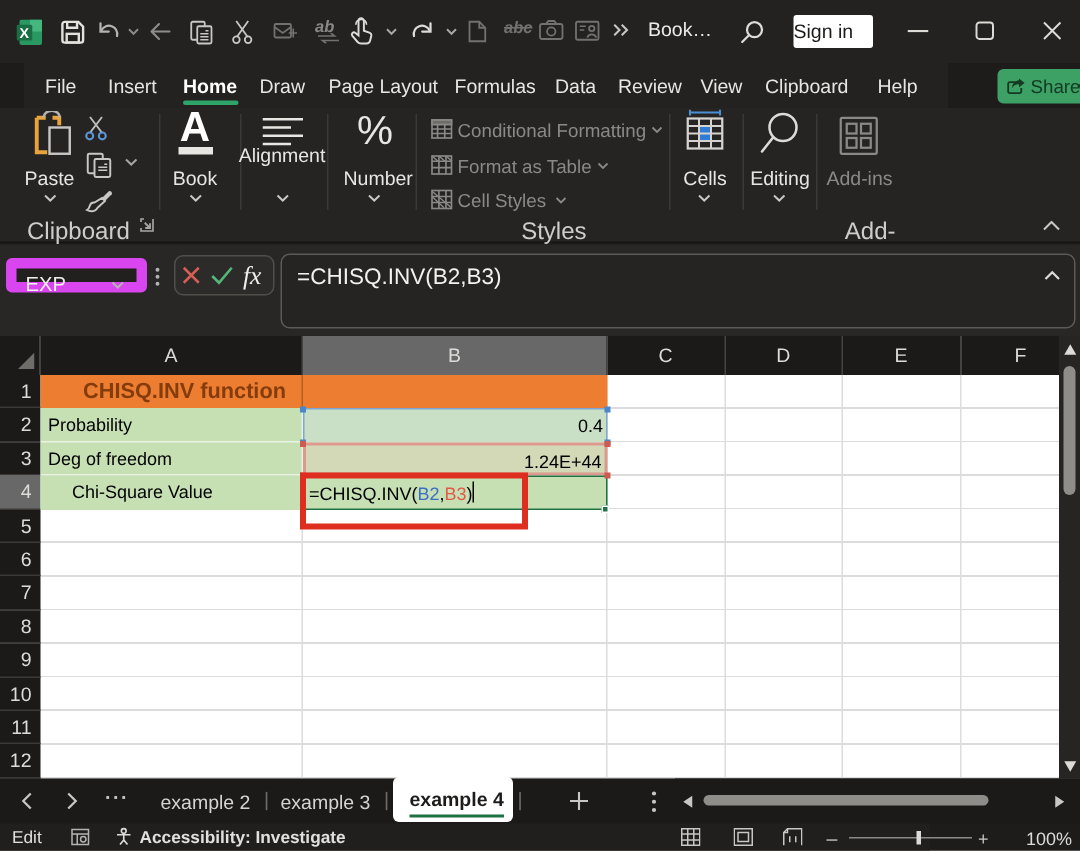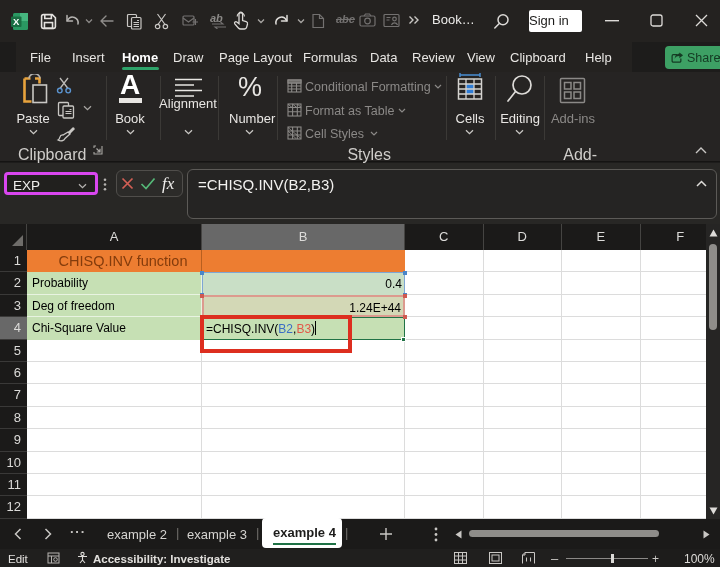--- a/index.html
+++ b/index.html
@@ -15,21 +15,21 @@
 .mi{position:absolute;top:8px}
 .share{position:absolute;left:649px;top:4px;width:64px;height:23px;background:#3da064;border-radius:4px;color:#143a23;font-size:13px;font-weight:bold}
 
 #ribbon{left:0;top:72px;width:720px;height:90px;background:#262423;border-bottom:1px solid #151413}
 .rdiv{position:absolute;top:4px;height:64px;width:1px;background:#3b3936}
 .rlabel{position:absolute;top:74px;font-size:16px;color:#cfcdca;text-align:right}
 .rbtnlabel{position:absolute;font-size:13px;color:#e8e6e3;text-align:center}
 .dimtxt{color:#8b8987}
 
 #fbar{left:0;top:163px;width:720px;height:61px;background:#282725}
-.namebox{position:absolute;left:4px;top:9px;width:94px;height:23px;background:#21201e;border:3px solid #d946ef;border-radius:4px;color:#f0efed;font-size:13.5px;line-height:21px;padding-left:6px}
+.namebox{position:absolute;left:4px;top:9px;width:94px;height:23px;background:#21201e;border:7px solid #d946ef;border-radius:4px;color:#f0efed;font-size:13.5px;line-height:21px;padding-left:6px}
 .fxbox{position:absolute;left:116px;top:7px;width:67px;height:27px;background:#2c2b29;border:1px solid #504e4b;border-radius:6px}
 .finput{position:absolute;left:187px;top:6px;width:530px;height:50px;background:#252423;border:1px solid #5c5a57;border-radius:6px;color:#f2f1ef;font-size:14px}
 
 #grid{left:0;top:224px;width:720px;height:295px;background:#fff}
 .chead{position:absolute;top:0;height:26px;background:#1b1a19;color:#dcdbd9;font-size:13px;text-align:center;line-height:26px;border-right:1px solid #454442}
 .rhead{position:absolute;left:0;width:27px;height:22.4px;background:#1b1a19;color:#dcdbd9;font-size:13px;text-align:right;line-height:22.4px;padding-right:6px;border-bottom:1px solid #3a3938}
 .cell{position:absolute;font-size:12px;color:#000;line-height:22.4px;white-space:nowrap;overflow:hidden}
 
 #tabbar{left:0;top:519px;width:720px;height:30px;background:#1b1a19;color:#d6d4d1;font-size:13px}
 
@@ -347,27 +347,27 @@
 <div class="rhead" style="top:93.2px;background:#686868">4</div>
 <div class="rhead" style="top:115.6px">5</div>
 <div class="rhead" style="top:138px">6</div>
 <div class="rhead" style="top:160.4px">7</div>
 <div class="rhead" style="top:182.8px">8</div>
 <div class="rhead" style="top:205.2px">9</div>
 <div class="rhead" style="top:227.6px">10</div>
 <div class="rhead" style="top:250px">11</div>
 <div class="rhead" style="top:272.4px">12</div>
 
-<div class="cell" style="left:27px;top:26px;width:175px;height:22.4px;background:#ed7d31;border-right:1px solid rgba(120,60,10,.45);font-weight:normal;color:#843c0c;text-align:center;font-size:14.5px;text-indent:18px">CHISQ.INV function</div>
+<div class="cell" style="left:27px;top:26px;width:175px;height:22.4px;background:#ed7d31;border-right:1px solid rgba(120,60,10,.45);font-weight:bold;color:#843c0c;text-align:center;font-size:14.5px;text-indent:18px">CHISQ.INV function</div>
 <div class="cell" style="left:202px;top:26px;width:203px;height:22.4px;background:#ed7d31"></div>
 <div class="cell" style="left:27px;top:48.4px;width:175px;height:22.4px;background:#c6e0b4;border-right:1px solid rgba(255,255,255,.6);border-bottom:1px solid rgba(255,255,255,.6);padding-left:5px">Probability</div>
 <div class="cell" style="left:202px;top:48.4px;width:203px;height:22.4px;background:#c9dfc6;border:1.5px solid #7ea6d4;border-bottom:none;text-align:right;padding-right:2px">0.4</div>
 <div class="cell" style="left:27px;top:70.8px;width:175px;height:22.4px;background:#c6e0b4;border-right:1px solid rgba(255,255,255,.6);border-bottom:1px solid rgba(255,255,255,.6);padding-left:5px">Deg of freedom</div>
 <div class="cell" style="left:202px;top:70.8px;width:203px;height:22.4px;background:#d3d8b6;border:2px solid #dc9a8e;text-align:right;padding-right:2px">1.24E+44</div>
-<div class="cell" style="left:27px;top:93.2px;width:175px;height:22.4px;background:#c6e0b4;border-right:1px solid rgba(255,255,255,.6);padding-left:5px">Chi-Square Value</div>
+<div class="cell" style="left:27px;top:93.2px;width:175px;height:22.4px;background:#c6e0b4;border-right:1px solid rgba(255,255,255,.6);padding-left:21px">Chi-Square Value</div>
 <div class="cell" style="left:202px;top:93.2px;width:203px;height:22.4px;background:#c6e0b4;border-top:1.5px solid #217346;border-right:1.5px solid #217346;border-bottom:1.5px solid #217346;padding-left:4px">=CHISQ.INV(<span style="color:#3b6ec5">B2</span>,<span style="color:#e2594a">B3</span>)<span style="display:inline-block;width:1px;height:14px;background:#000;vertical-align:-2px"></span></div>
 
 <div class="ab" style="left:200px;top:46.5px;width:4px;height:4px;background:#4a86c8"></div>
 <div class="ab" style="left:403px;top:46.5px;width:4px;height:4px;background:#4a86c8"></div>
 <div class="ab" style="left:200px;top:68.9px;width:4px;height:4px;background:#4a86c8"></div>
 <div class="ab" style="left:403px;top:68.9px;width:4px;height:4px;background:#4a86c8"></div>
 <div class="ab" style="left:200px;top:69.9px;width:4px;height:4px;background:#cf5a50"></div>
 <div class="ab" style="left:403px;top:69.9px;width:4px;height:4px;background:#cf5a50"></div>
 <div class="ab" style="left:200px;top:91.2px;width:4px;height:4px;background:#cf5a50"></div>
 <div class="ab" style="left:403px;top:91.2px;width:4px;height:4px;background:#cf5a50"></div>

